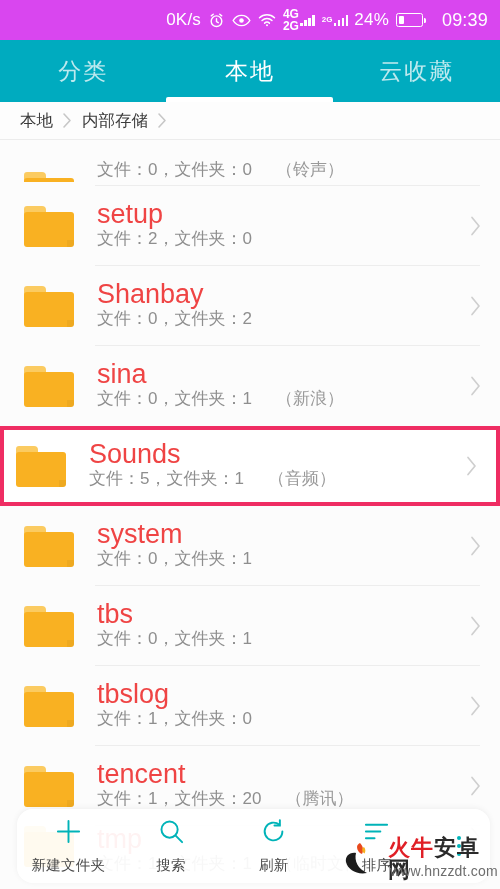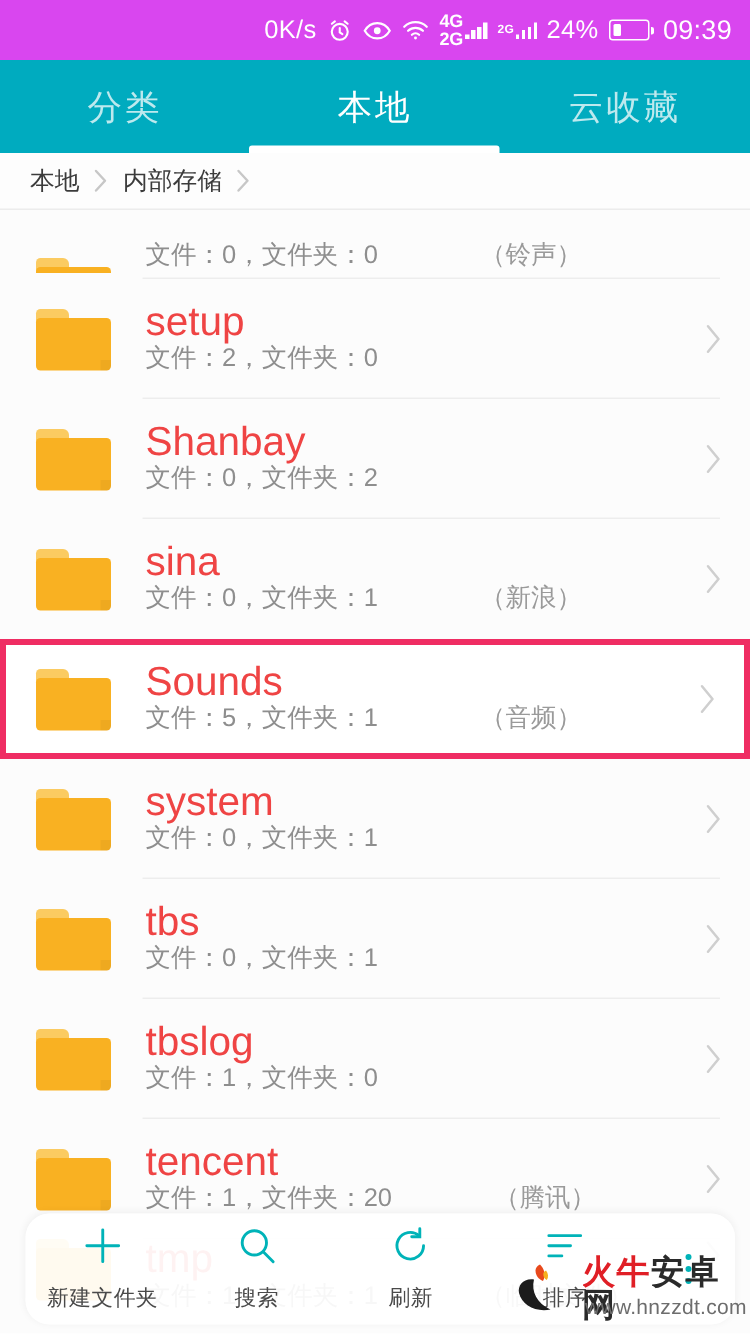--- a/index.html
+++ b/index.html
@@ -24,21 +24,21 @@
     align-items: center;
     justify-content: flex-end;
     padding: 0 12px 0 0;
     color: #ffffff;
     font-size: 17px;
     letter-spacing: .2px;
   }
   .statusbar .sb-item { display: flex; align-items: center; margin-left: 7px; }
   .sb-net { font-size: 17px; font-weight: 400; }
   .sb-pct { font-size: 17px; margin-left: 6px; }
-  .sb-clock { font-size: 18px; margin-left: 9px; }
+  .sb-clock { font-size: 18px; margin-left: 19px; }
   .icon-svg { display:block; }
 
   .sig-stack { display:flex; flex-direction:column; align-items:flex-start; line-height:1; }
   .sig-stack .lbl { font-size: 12px; font-weight: 700; letter-spacing: -.2px; }
   .bars { display:flex; align-items:flex-end; height:11px; gap:1.4px; }
   .bars i { display:block; width:2.6px; background:#fff; }
   .bars i:nth-child(1){height:3px;}
   .bars i:nth-child(2){height:5.5px;}
   .bars i:nth-child(3){height:8px;}
   .bars i:nth-child(4){height:11px;}
@@ -172,39 +172,38 @@
     white-space: nowrap;
   }
   .fsub {
     font-size: 17px;
     color: #8e8e8e;
     line-height: 24px;
     margin-top: 0;
     white-space: nowrap;
     display: flex;
     align-items: flex-end;
-    gap: 44px;
   }
   .fsub .note { margin-left: 24px; color: #9a9a9a; }
 
   .chev {
     flex: 0 0 34px;
     width: 34px;
     display: flex;
     align-items: center;
     justify-content: center;
     margin-right: 8px;
     color: #cfcfcf;
   }
 
   .row.highlight {
     border: 4px solid #ef2d63;
     background: #ffffff;
     height: 80px;
-    padding-left: 20px;
+    padding-left: 12px;
     z-index: 3;
   }
 
   
   .bottombar {
     position: absolute;
     left: 17px; right: 10px; bottom: 6px;
     height: 74px;
     background: rgba(255,255,255,.93);
     border-radius: 16px;

